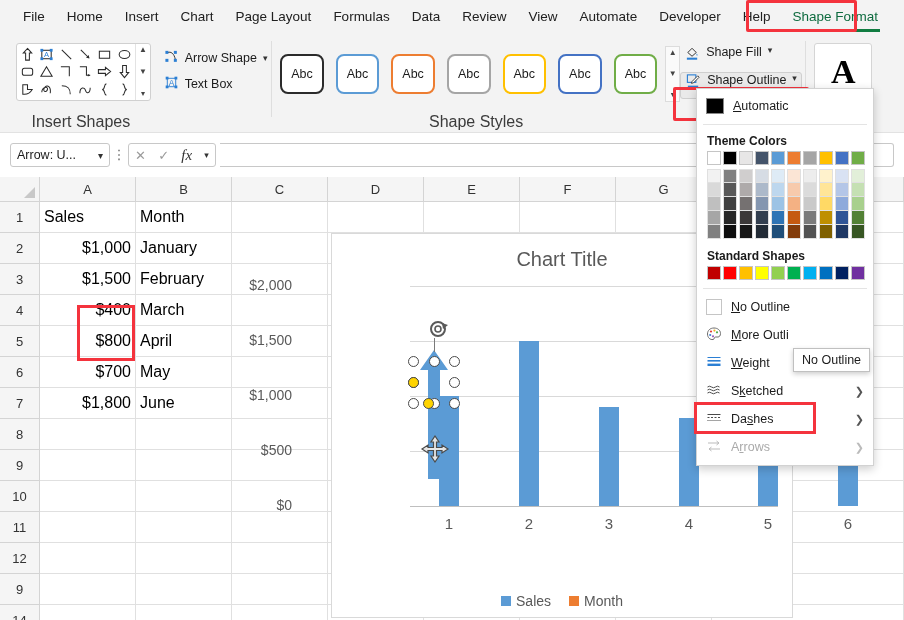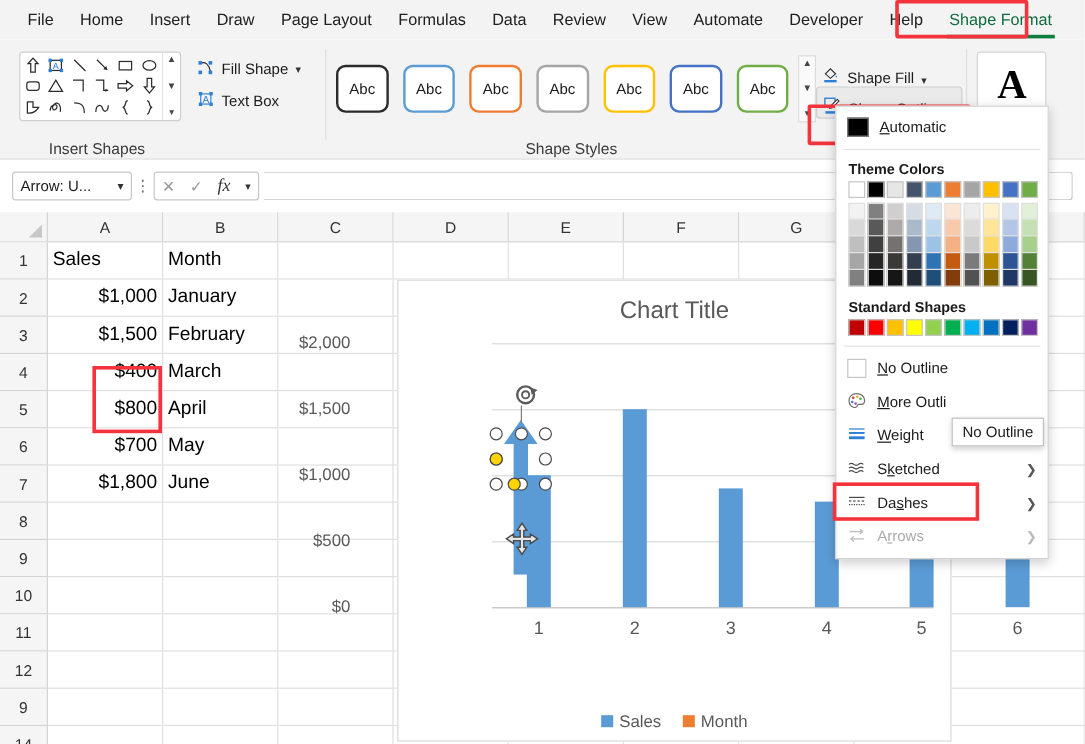--- a/index.html
+++ b/index.html
@@ -58,21 +58,21 @@
     display:flex;
     align-items:flex-start;
     padding-top:4px;
     border-bottom:1px solid #e2e2e2;
   }
   .rgroup { position:relative; height:96px; }
   .rgroup-label {
     position:absolute;
     bottom:2px; left:0; right:0;
     text-align:center;
-    font-size:13px;
+    font-size:16px;
     color:#3b3b3b;
   }
   .vsep {
     width:1px; height:76px;
     background:#dedede;
     margin-top:4px;
   }
 
   
   #insert-shapes { width:165px; padding-left:16px; }
@@ -139,21 +139,21 @@
     background:#fafafa;
     display:flex; flex-direction:column;
     justify-content:space-between; align-items:center;
     padding:2px 0;
     font-size:8px; color:#444;
   }
 
   
   #shape-fmt { width:128px; padding-top:8px; position:relative; }
   .fmt-item {
-    display:flex; align-items:flex-end;
+    display:flex; align-items:flex-start;
     gap:6px; height:27px;
     font-size:12.5px;
     padding:0 5px;
     border-radius:3px;
     white-space:nowrap;
   }
   #shape-outline-btn {
     background:#eaeaea;
     border:1px solid #cfcfcf;
     width:122px;
@@ -409,21 +409,21 @@
   }
   u { text-decoration:underline; }
 </style>
 </head>
 <body>
 
 <div id="ribbon-tabs">
   <div class="tab">File</div>
   <div class="tab">Home</div>
   <div class="tab">Insert</div>
-  <div class="tab">Draw</div>
+  <div class="tab">Chart</div>
   <div class="tab">Page Layout</div>
   <div class="tab">Formulas</div>
   <div class="tab">Data</div>
   <div class="tab">Review</div>
   <div class="tab">View</div>
   <div class="tab">Automate</div>
   <div class="tab">Developer</div>
   <div class="tab">Help</div>
   <div class="tab active">Shape Format</div>
 </div>
@@ -547,21 +547,21 @@
     <div class="edit-item">
       <span>
         <svg width="15" height="15" viewBox="0 0 16 16">
             <path d="M4 4 C7 2, 11 5, 12 11" fill="none" stroke="#2b2b2b" stroke-width="1"></path>
             <rect x="1.5" y="2" width="3.2" height="3.2" fill="#2b7fd4"></rect>
             <rect x="10.5" y="2" width="3.2" height="3.2" fill="#2b7fd4"></rect>
             <rect x="1.5" y="10.5" width="3.2" height="3.2" fill="#2b7fd4"></rect>
             <rect x="10.5" y="10.5" width="3.2" height="3.2" fill="#2b7fd4"></rect>
           </svg>
       </span>
-      <span>Fill Shape</span>
+      <span>Arrow Shape</span>
       <span class="caret">▾</span>
     </div>
     <div class="edit-item">
       <span>
         <svg width="15" height="15" viewBox="0 0 16 16">
             <rect x="3.5" y="3.5" width="9" height="9" fill="none" stroke="#2b7fd4" stroke-width="1"></rect>
             <text x="8" y="11.5" font-size="9" text-anchor="middle" fill="#2b7fd4" font-family="Liberation Sans, sans-serif">A</text>
             <rect x="1.8" y="1.8" width="3" height="3" fill="#2b7fd4"></rect>
             <rect x="11.2" y="1.8" width="3" height="3" fill="#2b7fd4"></rect>
             <rect x="1.8" y="11.2" width="3" height="3" fill="#2b7fd4"></rect>

